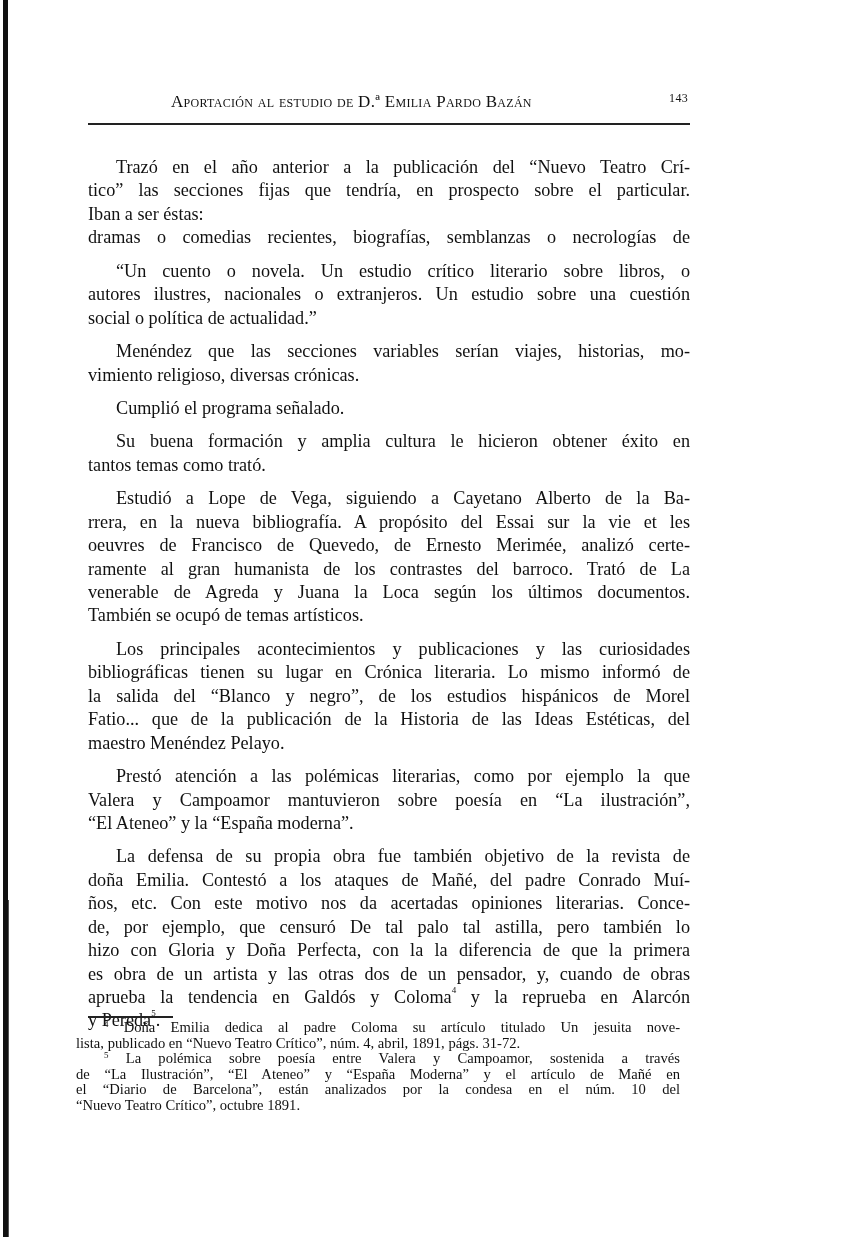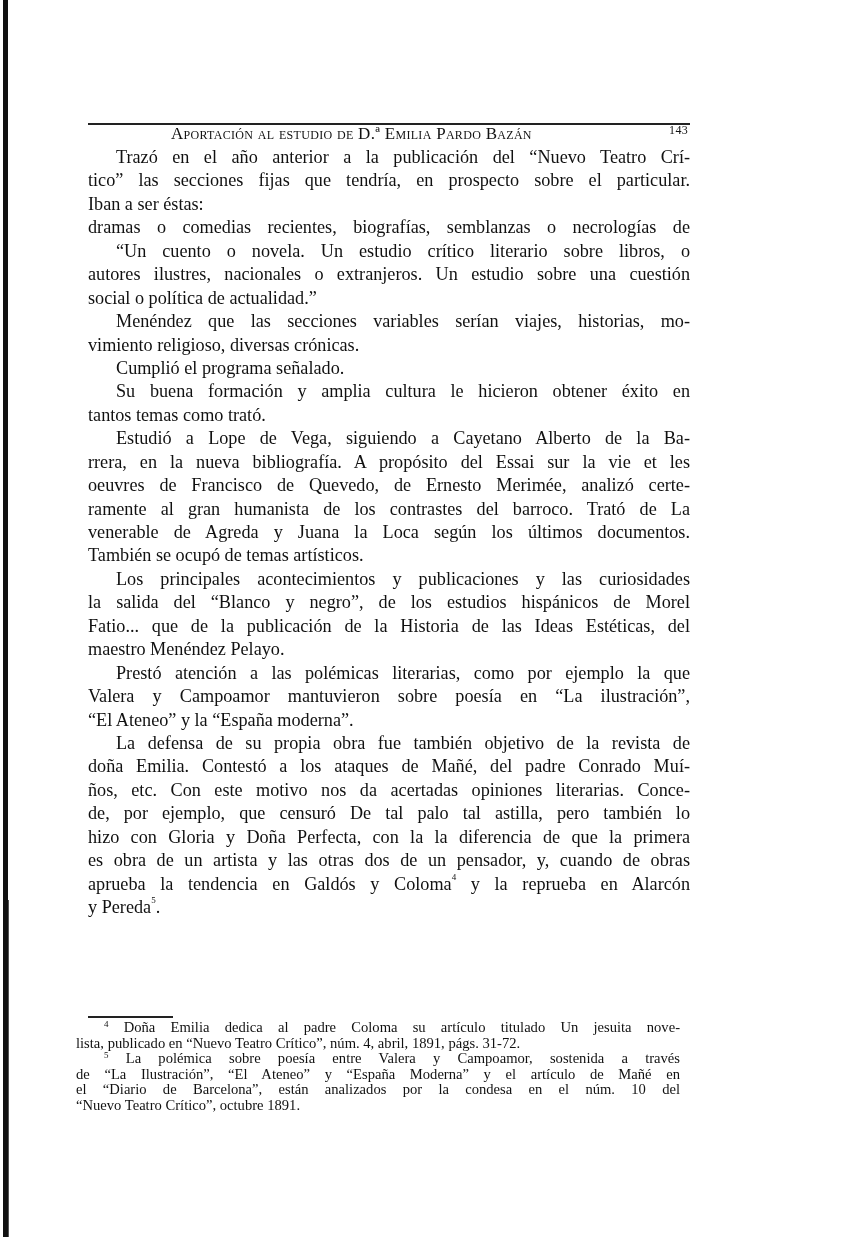--- a/index.html
+++ b/index.html
@@ -6,33 +6,33 @@
   body {
     width:850px; height:1237px; background:#ffffff; position:relative; overflow:hidden;
     font-family:"DejaVu Serif", "Liberation Serif", serif; color:#111;
   }
   .scan-edge {
     position:absolute; left:3px; top:0; width:5px; height:1237px; background:#111;
   }
   .scan-edge.thin { left:8px; width:1px; background:#555; top:900px; height:337px; }
   .header {
     position:absolute; left:88px; top:90px; width:602px; height:26px;
-    font-family:"Liberation Serif", serif; font-size:15px; letter-spacing:0.3px;margin-top:32px;
+    font-family:"Liberation Serif", serif; font-size:15px; letter-spacing:0.3px;
   }
   .header .title {
     position:absolute; left:83px; top:2px; font-variant:small-caps; font-size:17px;
   }
   .header .pgnum { position:absolute; right:2px; top:1px; font-size:12px; }
   .rule { position:absolute; left:88px; top:123px; width:602px; height:2px; background:#222; }
   .body {
     position:absolute; left:88px; top:146px; width:602px;
     font-family:"Liberation Serif", serif; font-size:18.2px; line-height:23.45px;
   }
   .line { display:block; text-align:justify; text-align-last:justify; white-space:nowrap; height:23.45px; overflow:visible; }
-  .line.indent { padding-left:28px; }
+  .line.indent { padding-left:28px;margin-top:10px; }
   .line.last { text-align-last:left; }
   .line > span { }
   .i { }
   .fn-rule { position:absolute; left:88px; top:1016px; width:85px; height:2px; background:#222; }
   .footnotes {
     position:absolute; left:76px; top:1020px; width:604px;
     font-family:"Liberation Serif", serif; font-size:14.6px; line-height:15.5px;
   }
   .fline { display:block; text-align:justify; text-align-last:justify; white-space:nowrap; height:15.5px; }
   .fline.indent { padding-left:28px; }
@@ -64,20 +64,21 @@
     <span class="line indent last"><span>Cumplió el programa señalado.</span></span>
     <span class="line indent"><span>Su buena formación y amplia cultura le hicieron obtener éxito en</span></span>
     <span class="line last"><span>tantos temas como trató.</span></span>
     <span class="line indent"><span>Estudió a Lope de Vega, siguiendo a Cayetano Alberto de la Ba-</span></span>
     <span class="line"><span>rrera, en la nueva bibliografía. A propósito del </span><span class="i">Essai sur la vie et les</span></span>
     <span class="line"><span class="i">oeuvres de Francisco de Quevedo,</span><span> de Ernesto Merimée, analizó certe-</span></span>
     <span class="line"><span>ramente al gran humanista de los contrastes del barroco. Trató de </span><span class="i">La</span></span>
     <span class="line"><span class="i">venerable de Agreda</span><span> y </span><span class="i">Juana la Loca según los últimos documentos.</span></span>
     <span class="line last"><span>También se ocupó de temas artísticos.</span></span>
     <span class="line indent"><span>Los principales acontecimientos y publicaciones y las curiosidades</span></span>
+    <span class="line"><span>bibliográficas tienen su lugar en </span><span class="i">Crónica literaria.</span><span> Lo mismo informó de</span></span>
     <span class="line"><span>la salida del “Blanco y negro”, de los estudios hispánicos de Morel</span></span>
     <span class="line"><span>Fatio... que de la publicación de la </span><span class="i">Historia de las Ideas Estéticas,</span><span> del</span></span>
     <span class="line last"><span>maestro Menéndez Pelayo.</span></span>
     <span class="line indent"><span>Prestó atención a las polémicas literarias, como por ejemplo la que</span></span>
     <span class="line"><span>Valera y Campoamor mantuvieron sobre poesía en “La ilustración”,</span></span>
     <span class="line last"><span>“El Ateneo” y la “España moderna”.</span></span>
     <span class="line indent"><span>La defensa de su propia obra fue también objetivo de la revista de</span></span>
     <span class="line"><span>doña Emilia. Contestó a los ataques de Mañé, del padre Conrado Muí-</span></span>
     <span class="line"><span>ños, etc. Con este motivo nos da acertadas opiniones literarias. Conce-</span></span>
     <span class="line"><span>de, por ejemplo, que censuró </span><span class="i">De tal palo tal astilla,</span><span> pero también lo</span></span>

